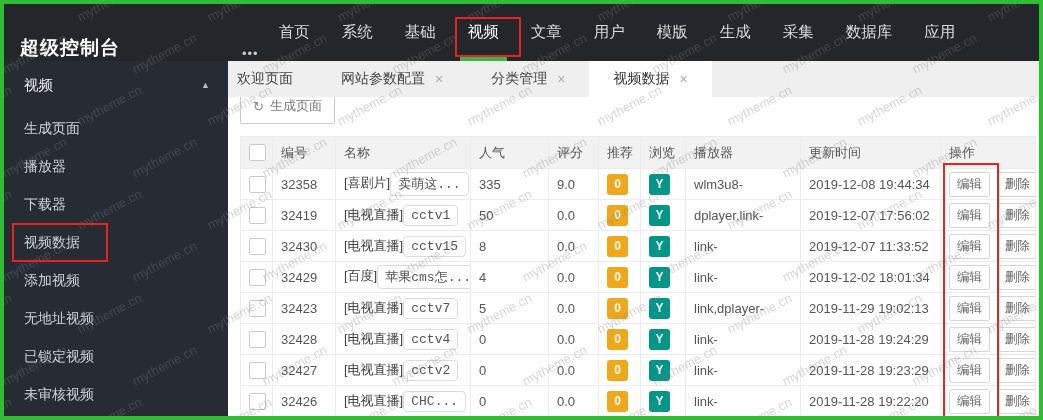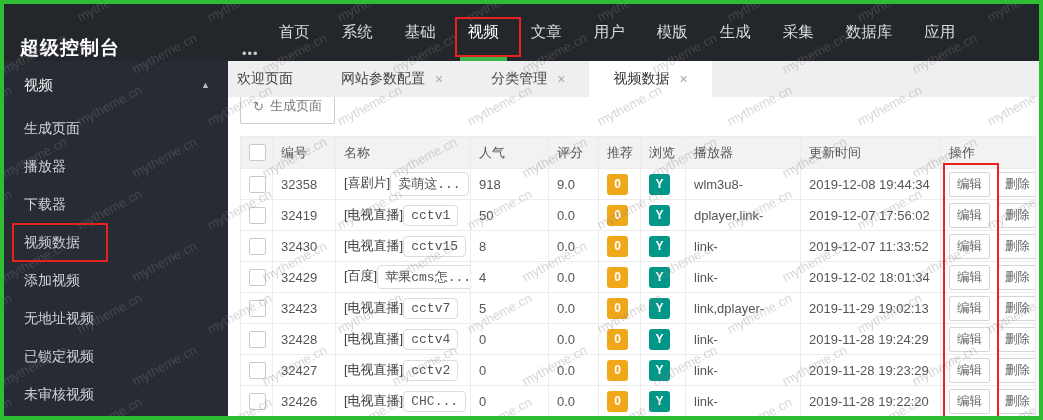--- a/index.html
+++ b/index.html
@@ -149,21 +149,21 @@
             <th>播放器</th>
             <th>更新时间</th>
             <th>操作</th>
           </tr>
         </thead>
       <tbody id="tbody">
           <tr>
             <td class="c-cb"><span class="checkbox"></span></td>
             <td>32358</td>
             <td class="c-name"><span class="cat">[喜剧片]</span><span class="name-box">卖萌这...</span></td>
-            <td>918</td>
+            <td>335</td>
             <td>9.0</td>
             <td><span class="badge orange">0</span></td>
             <td><span class="badge teal">Y</span></td>
             <td>wlm3u8-</td>
             <td>2019-12-08 19:44:34</td>
             <td class="c-act"><span class="act-btn">编辑</span><span class="act-btn">删除</span></td>
           </tr>
           <tr>
             <td class="c-cb"><span class="checkbox"></span></td>
             <td>32419</td>

